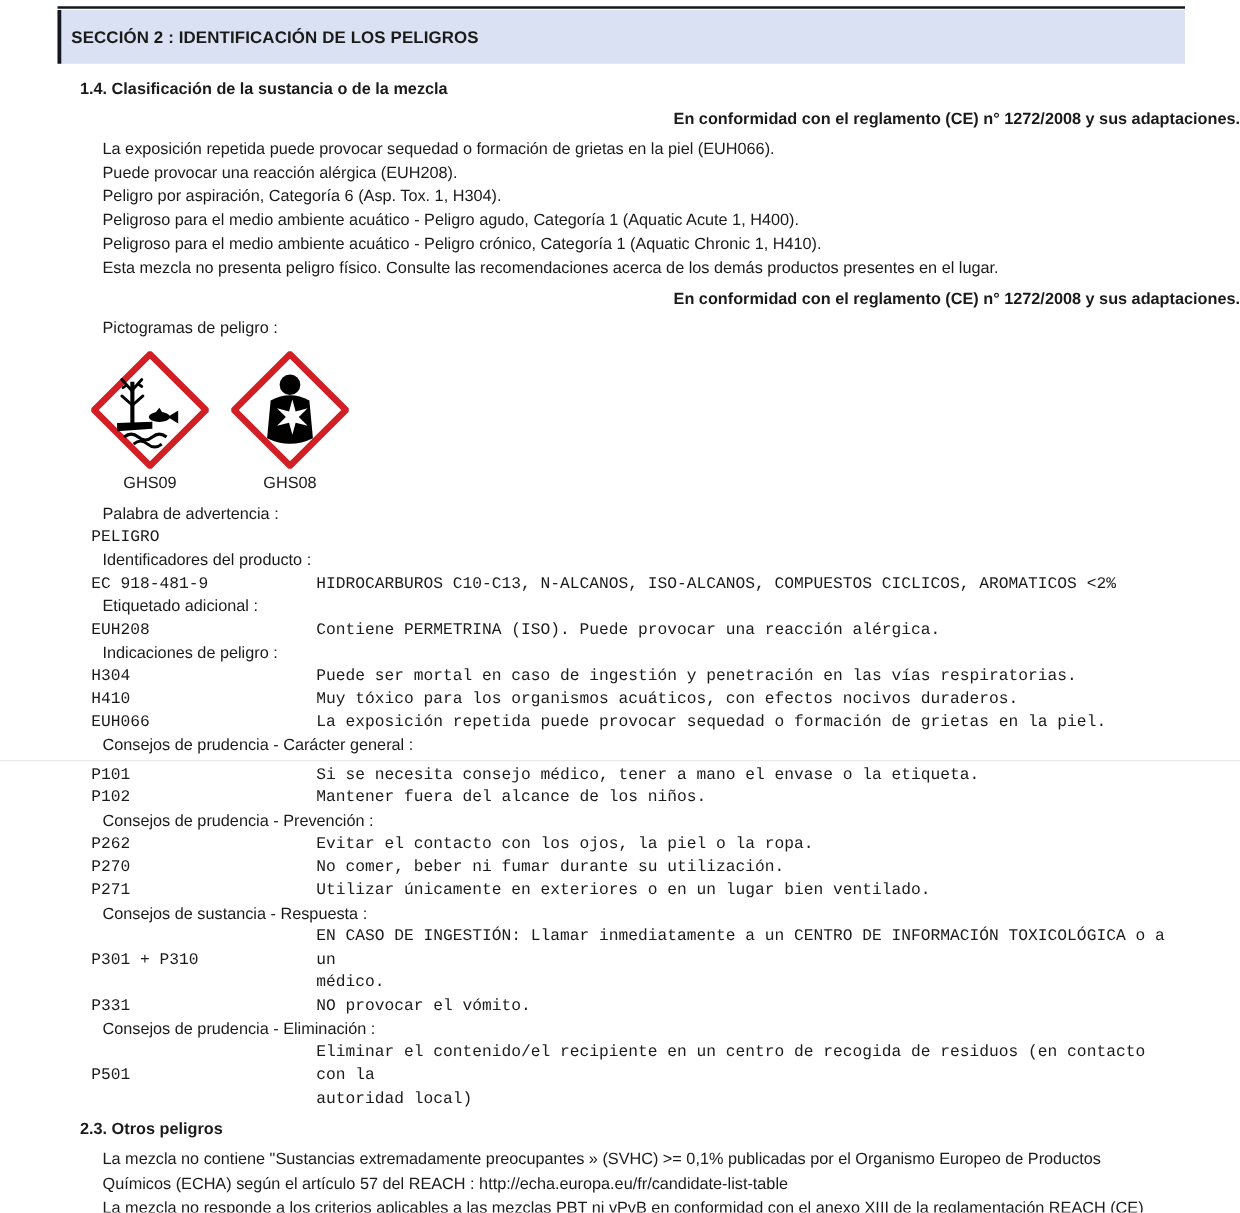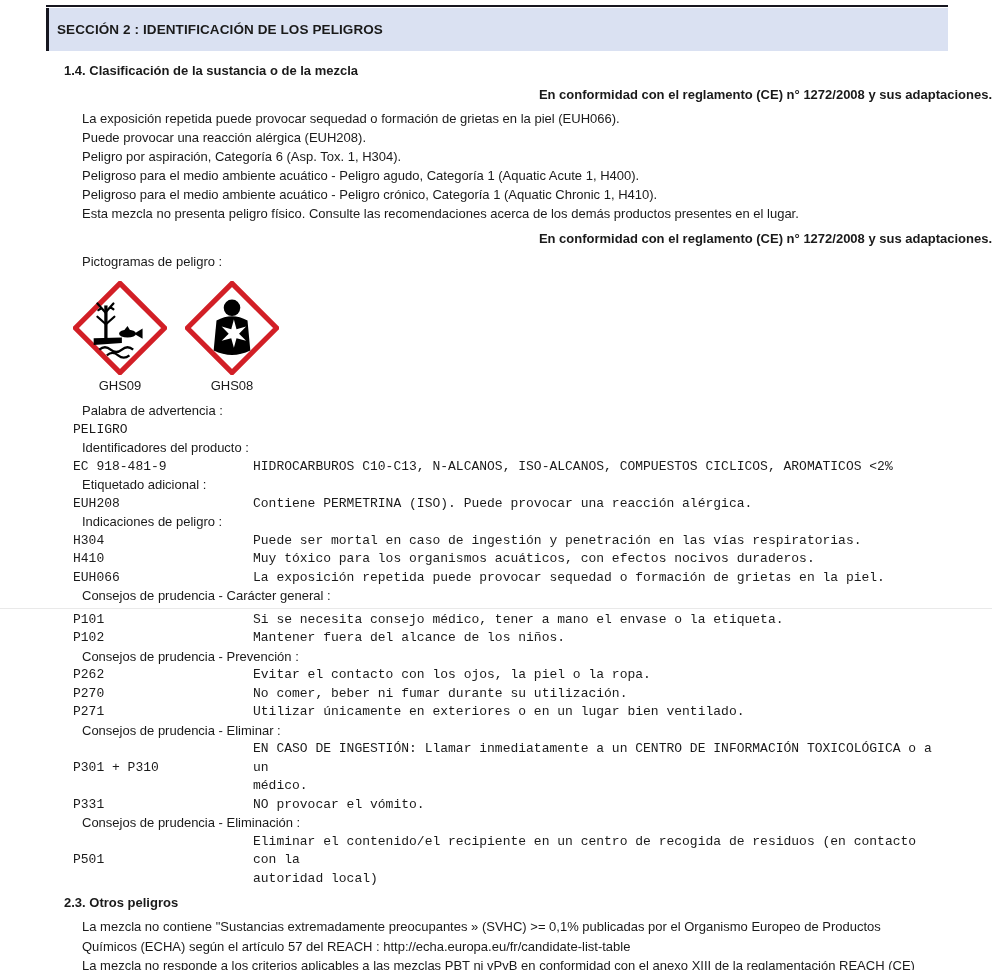--- a/index.html
+++ b/index.html
@@ -137,21 +137,21 @@
         <span class="desc">Evitar el contacto con los ojos, la piel o la ropa.</span>
       </div>
       <div class="code-row">
         <span class="code">P270</span>
         <span class="desc">No comer, beber ni fumar durante su utilización.</span>
       </div>
       <div class="code-row">
         <span class="code">P271</span>
         <span class="desc">Utilizar únicamente en exteriores o en un lugar bien ventilado.</span>
       </div>
-      <div class="group-line">Consejos de prudencia - Eliminar :</div>
+      <div class="group-line">Consejos de sustancia - Respuesta :</div>
       <div class="code-row">
         <span class="code">P301 + P310</span>
         <span class="desc">EN CASO DE INGESTIÓN: Llamar inmediatamente a un CENTRO DE INFORMACIÓN TOXICOLÓGICA o a un
 médico.</span>
       </div>
       <div class="code-row">
         <span class="code">P331</span>
         <span class="desc">NO provocar el vómito.</span>
       </div>
       <div class="group-line">Consejos de prudencia - Eliminación :</div>

